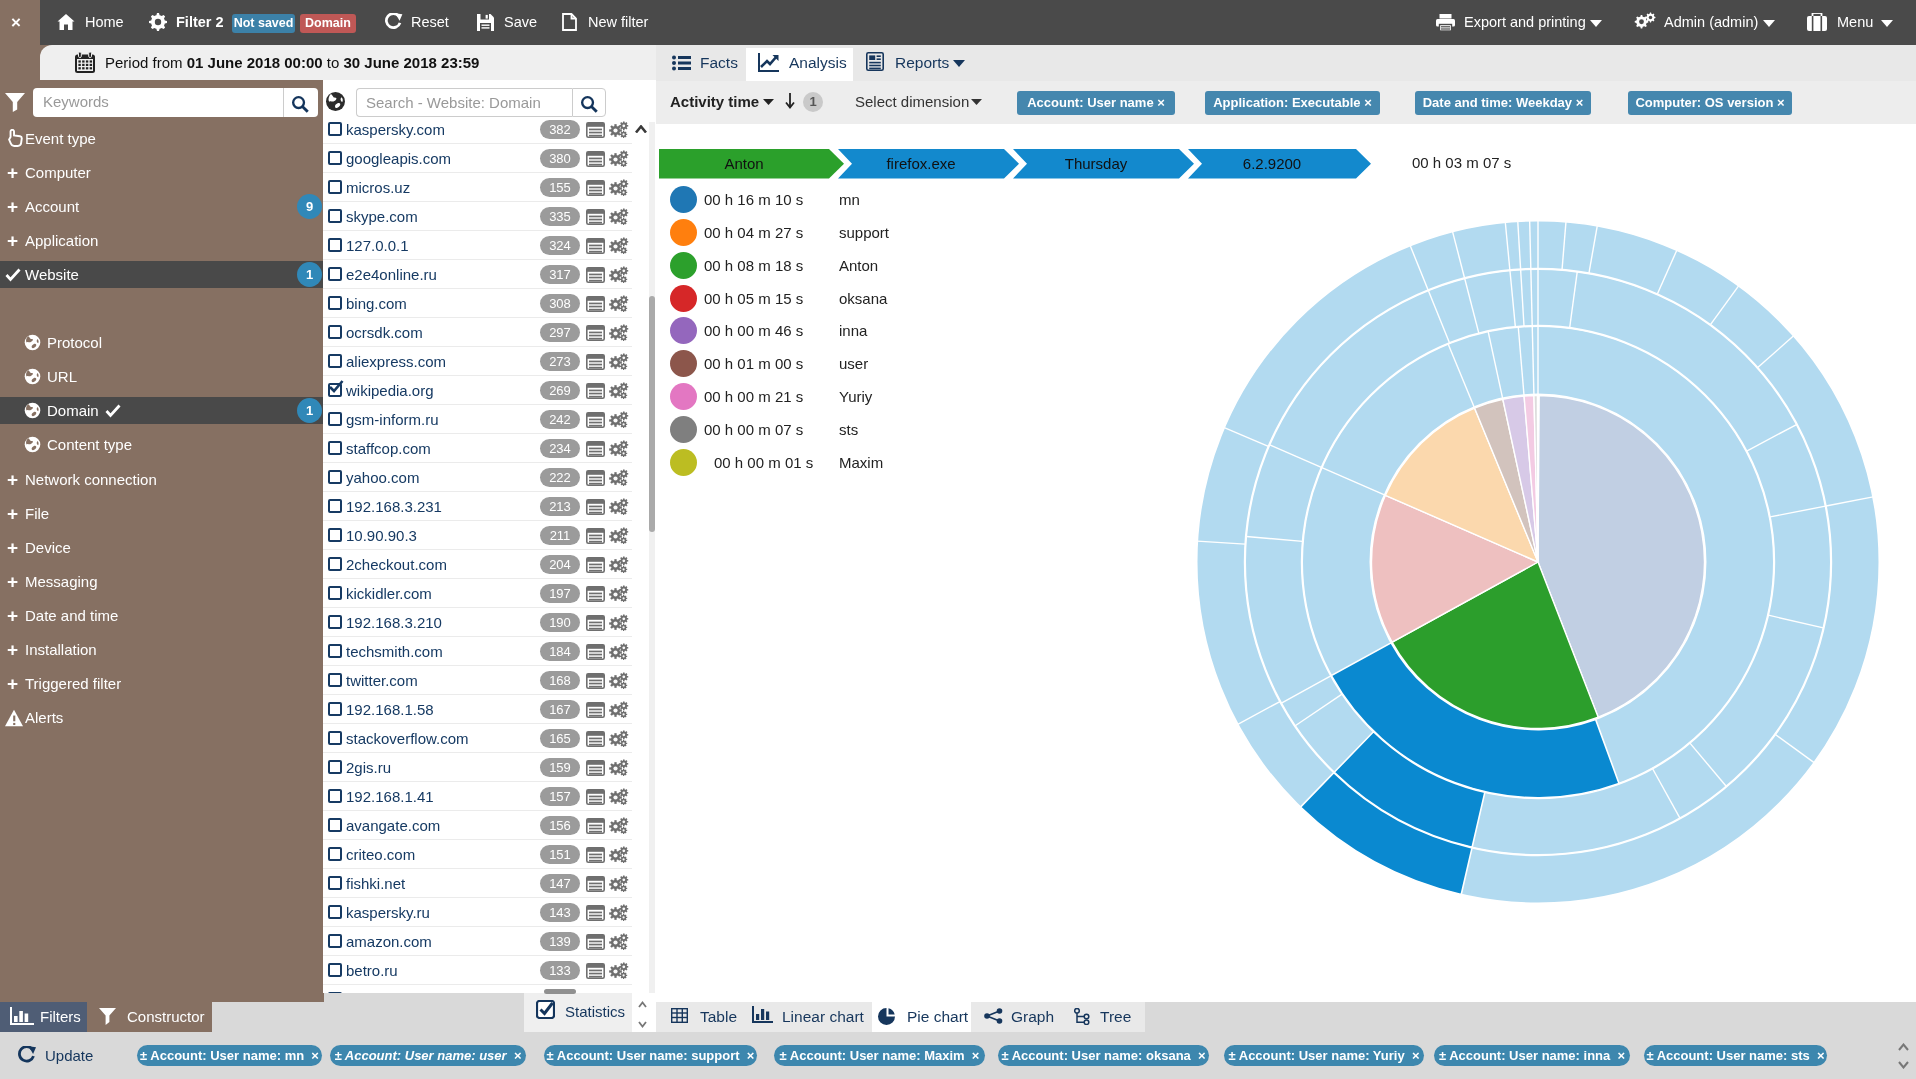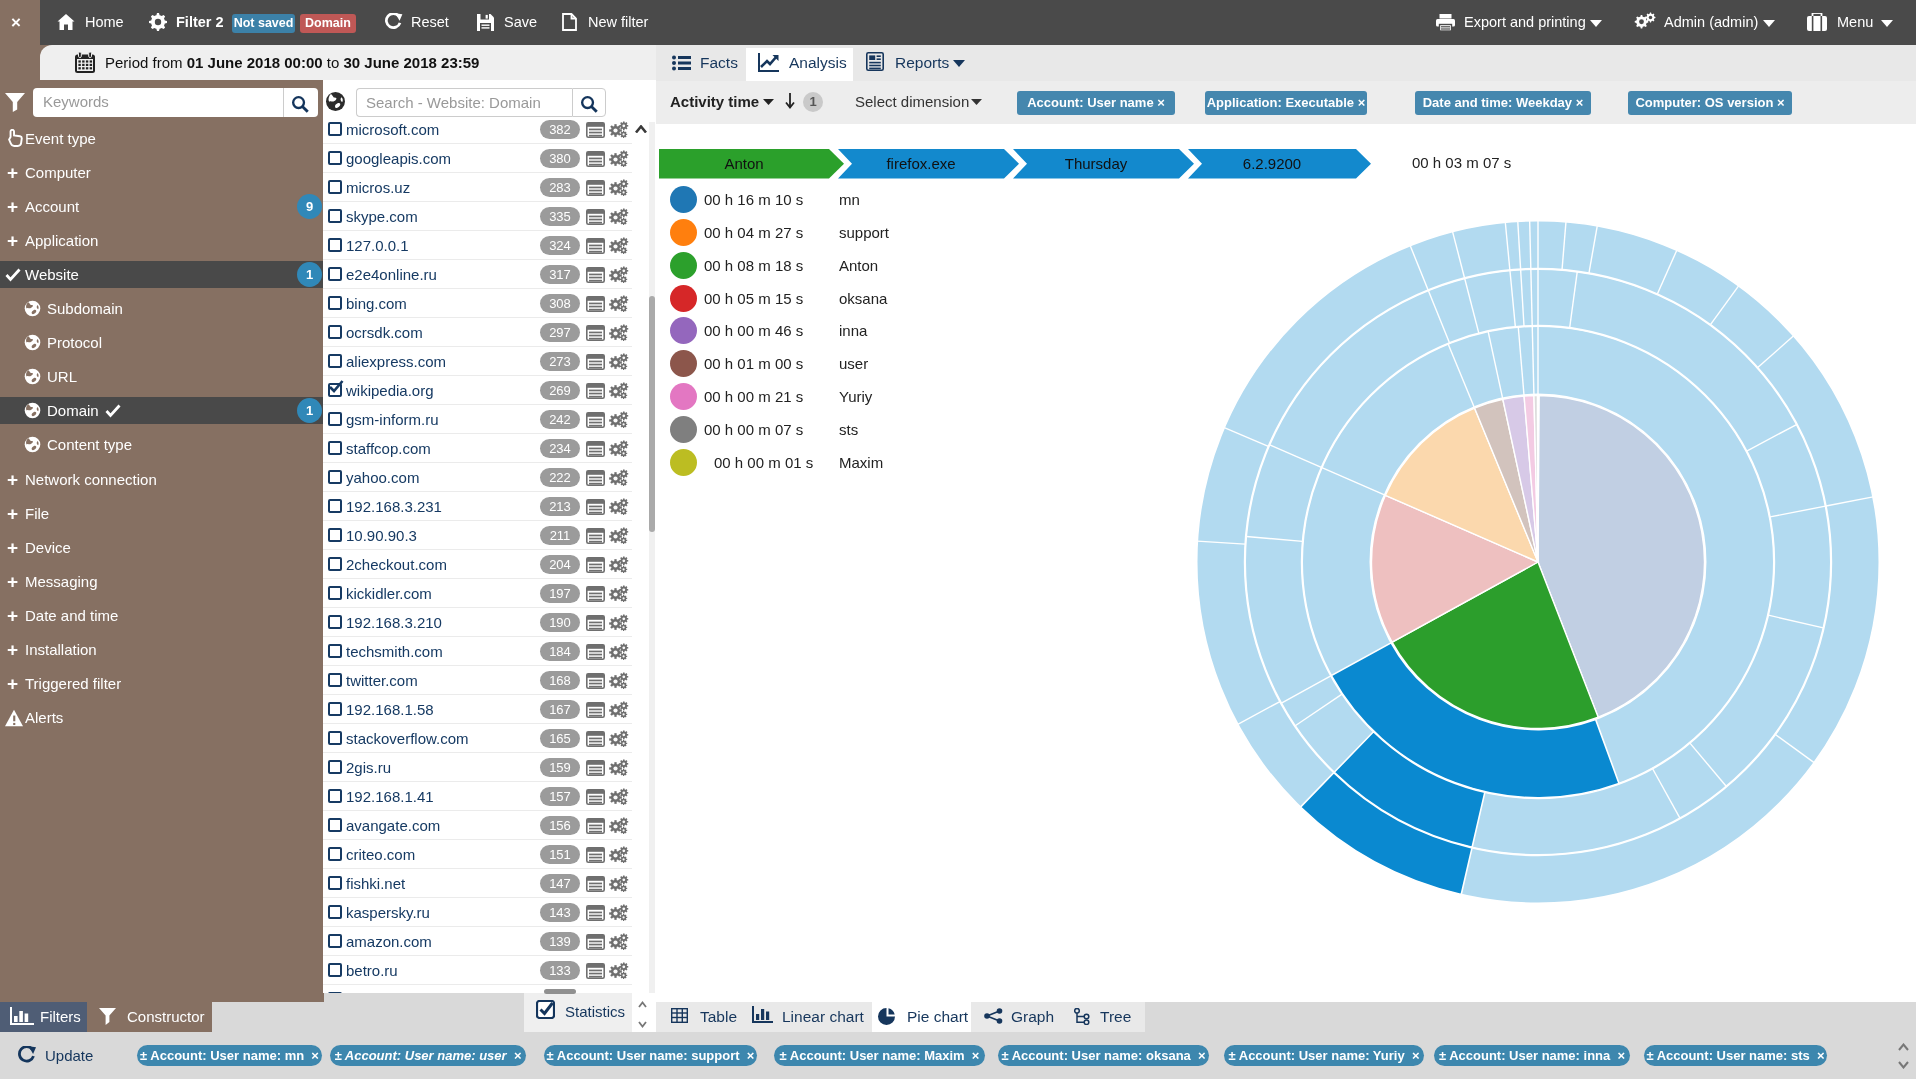--- a/index.html
+++ b/index.html
@@ -93,27 +93,20 @@
 <div class="treerow" style="top:226.8px;">
       <span style="position:absolute;left:7px;top:3px;font-size:19px;font-weight:bold;">+</span>
       <span style="position:absolute;left:25px;top:5px;">Application</span>
     </div>
 <div class="treerow treehl" style="top:260.9px;">
       <svg width="16" height="14" viewBox="0 0 16 14" style="position:absolute;left:5px;top:7px;">
         <path d="M1.5 7 L5.5 11.5 L14.5 1.5" fill="none" stroke="#fff" stroke-width="2.8"></path>
       </svg>
       <span style="position:absolute;left:25px;top:5px;">Website</span>
       <span class="cbadge" style="left:297px;top:1px;">1</span>
-    </div>
-<div class="treerow" style="top:295.0px;">
-      <svg width="17" height="17" viewBox="0 0 24 24" style="position:absolute;left:24px;top:5px;">
-        <circle cx="12" cy="12" r="11" fill="#fff"></circle>
-        <path d="M6 3 C9 5 8 7 11 7 C14 7 12 10 10 11 C7 13 6 10 4 12 C2 10 3 5 6 3 Z M14 14 C17 13 18 15 17 17 C15 20 12 21 11 19 C10 17 12 15 14 14 Z M19 7 C21 9 21 11 20 13 C18 12 17 9 19 7 Z" fill="#867062"></path>
-      </svg>
-      <span style="position:absolute;left:47px;top:5px;">Subdomain</span>
     </div>
 <div class="treerow" style="top:329.1px;">
       <svg width="17" height="17" viewBox="0 0 24 24" style="position:absolute;left:24px;top:5px;">
         <circle cx="12" cy="12" r="11" fill="#fff"></circle>
         <path d="M6 3 C9 5 8 7 11 7 C14 7 12 10 10 11 C7 13 6 10 4 12 C2 10 3 5 6 3 Z M14 14 C17 13 18 15 17 17 C15 20 12 21 11 19 C10 17 12 15 14 14 Z M19 7 C21 9 21 11 20 13 C18 12 17 9 19 7 Z" fill="#867062"></path>
       </svg>
       <span style="position:absolute;left:47px;top:5px;">Protocol</span>
     </div>
 <div class="treerow" style="top:363.2px;">
       <svg width="17" height="17" viewBox="0 0 24 24" style="position:absolute;left:24px;top:5px;">
@@ -178,21 +171,21 @@
     </div>
 
 <div class="abs" id="midpanel"></div>
 <div class="abs" style="left:356px; top:88px; width:216px; height:29px; background:#fff; border:1px solid #ccc; border-radius:4px 0 0 4px; border-right:none;"></div>
 <div class="abs" style="left:366px; top:94px; font-size:15px; color:#999;">Search - Website: Domain</div>
 <div class="abs" style="left:572px; top:88px; width:34px; height:29px; background:#fff; border:1px solid #ccc; border-radius:0 4px 4px 0;"></div>
 
 <div class="abs" style="left:323px;top:115px;width:333px;height:878px;overflow:hidden;">
       <div class="lrow" style="top:0px;">
         <span class="cb"></span>
-        <span class="dom">microsoft.com</span>
+        <span class="dom">kaspersky.com</span>
         <span class="pill">382</span>
         <svg width="19" height="16" viewBox="0 0 19 16" style="position:absolute;left:263px;top:7px;">
           <rect x="0.8" y="0.8" width="17.4" height="14.4" rx="1.5" fill="#fff" stroke="#6f6f6f" stroke-width="1.6"></rect>
           <rect x="0.8" y="0.8" width="17.4" height="4" fill="#6f6f6f"></rect>
           <rect x="3" y="6.6" width="13" height="1.7" fill="#6f6f6f"></rect>
           <rect x="3" y="9.7" width="13" height="1.7" fill="#6f6f6f"></rect>
           <rect x="3" y="12.8" width="13" height="1.7" fill="#6f6f6f"></rect>
         </svg>
         <svg width="20" height="18" viewBox="0 0 20 18" style="position:absolute;left:286px;top:6px;">
           <line x1="6.50" y1="9.50" x2="12.85" y2="9.50" stroke="#6f6f6f" stroke-width="2.30"></line>
@@ -267,21 +260,21 @@
           <line x1="14.60" y1="13.40" x2="12.06" y2="10.86" stroke="#6f6f6f" stroke-width="1.30"></line>
           <line x1="14.60" y1="13.40" x2="14.60" y2="9.81" stroke="#6f6f6f" stroke-width="1.30"></line>
           <line x1="14.60" y1="13.40" x2="17.14" y2="10.86" stroke="#6f6f6f" stroke-width="1.30"></line>
           <circle cx="14.6" cy="13.4" r="2.6" fill="#6f6f6f"></circle>
           <circle cx="14.6" cy="13.4" r="1.1" fill="#fafafa"></circle>
         </svg>
       </div>
 <div class="lrow" style="top:58px;">
         <span class="cb"></span>
         <span class="dom">micros.uz</span>
-        <span class="pill">283</span>
+        <span class="pill">155</span>
         <svg width="19" height="16" viewBox="0 0 19 16" style="position:absolute;left:263px;top:7px;">
           <rect x="0.8" y="0.8" width="17.4" height="14.4" rx="1.5" fill="#fff" stroke="#6f6f6f" stroke-width="1.6"></rect>
           <rect x="0.8" y="0.8" width="17.4" height="4" fill="#6f6f6f"></rect>
           <rect x="3" y="6.6" width="13" height="1.7" fill="#6f6f6f"></rect>
           <rect x="3" y="9.7" width="13" height="1.7" fill="#6f6f6f"></rect>
           <rect x="3" y="12.8" width="13" height="1.7" fill="#6f6f6f"></rect>
         </svg>
         <svg width="20" height="18" viewBox="0 0 20 18" style="position:absolute;left:286px;top:6px;">
           <line x1="6.50" y1="9.50" x2="12.85" y2="9.50" stroke="#6f6f6f" stroke-width="2.30"></line>
           <line x1="6.50" y1="9.50" x2="10.99" y2="13.99" stroke="#6f6f6f" stroke-width="2.30"></line>
@@ -1514,21 +1507,21 @@
 <div class="abs" id="maintabs"></div>
 <div class="abs" style="left:746px; top:48px; width:107px; height:33px; background:#fff;"></div>
 <div class="mtab" style="left:700px;">Facts</div>
 <div class="mtab" style="left:789px;">Analysis</div>
 <div class="mtab" style="left:895px;">Reports</div>
 <div class="abs" id="actrow"></div>
 <div class="abs" style="left:670px; top:93px; font-size:15px; font-weight:bold; color:#222;">Activity time</div>
 <div class="abs" style="left:855px; top:93px; font-size:15px; color:#333;">Select dimension</div>
 <div class="abs" style="left:803px; top:92px; width:20px; height:20px; border-radius:10px; background:#c9c9c9; color:#555; font-size:13px; font-weight:bold; text-align:center; line-height:20px;">1</div>
 <div class="chip" style="left:1017px; width:158px;">Account: User name ×</div>
-<div class="chip" style="left:1205px; width:162px;">Application: Executable ×</div>
+<div class="chip" style="left:1205px; width:175px;">Application: Executable ×</div>
 <div class="chip" style="left:1415px; width:176px;">Date and time: Weekday ×</div>
 <div class="chip" style="left:1628px; width:164px;">Computer: OS version ×</div>
 
 <svg class="abs" style="left:0;top:0;" width="1916" height="1079" viewBox="0 0 1916 1079" pointer-events="none">
 <polygon points="659,149 829,149 844,163.75 829,178.5 659,178.5" fill="#2ba02b"></polygon>
       <text x="744" y="169.25" font-size="15" fill="#111111" text-anchor="middle" font-family="Liberation Sans, sans-serif">Anton</text>
 <polygon points="838,149 1004,149 1019,163.75 1004,178.5 838,178.5 852,163.75" fill="#1389cd"></polygon>
       <text x="921" y="169.25" font-size="15" fill="#111111" text-anchor="middle" font-family="Liberation Sans, sans-serif">firefox.exe</text>
 <polygon points="1013,149 1179,149 1194,163.75 1179,178.5 1013,178.5 1027,163.75" fill="#1389cd"></polygon>
       <text x="1096" y="169.25" font-size="15" fill="#111111" text-anchor="middle" font-family="Liberation Sans, sans-serif">Thursday</text>

